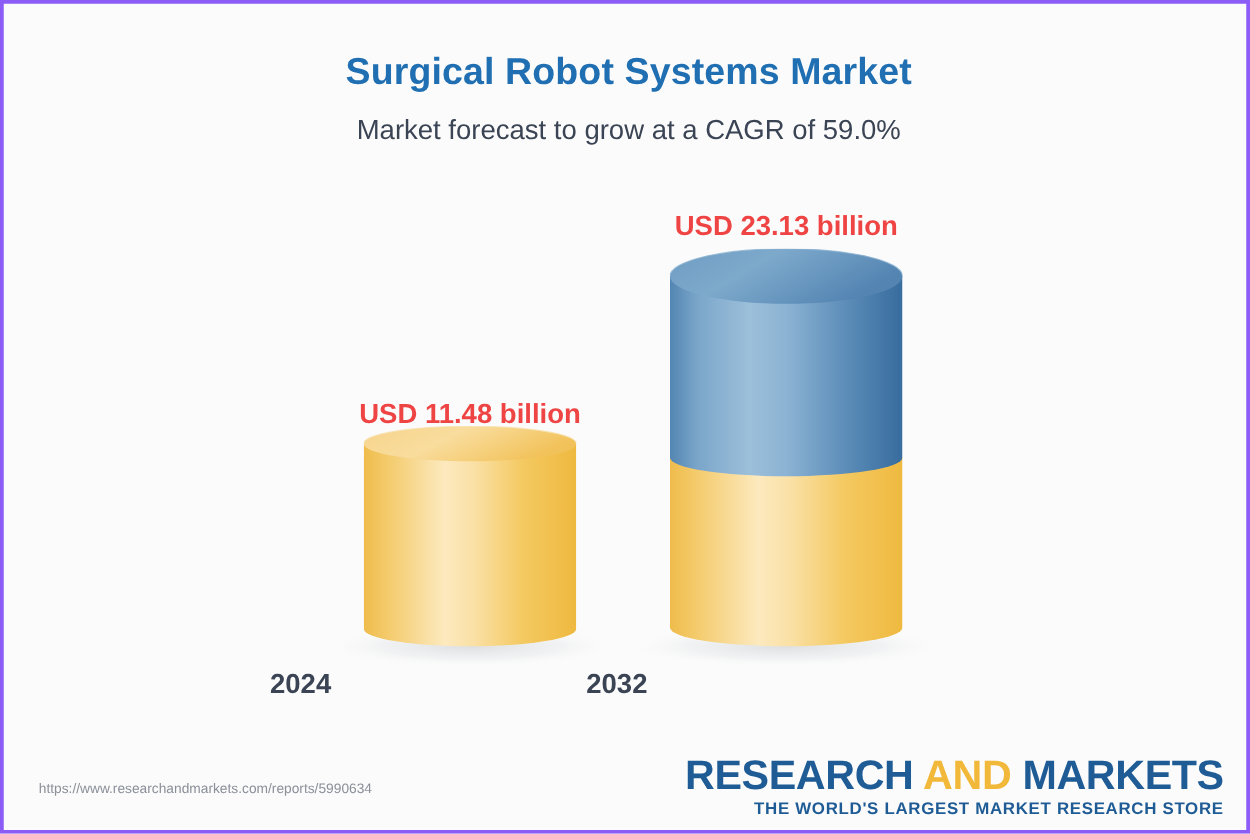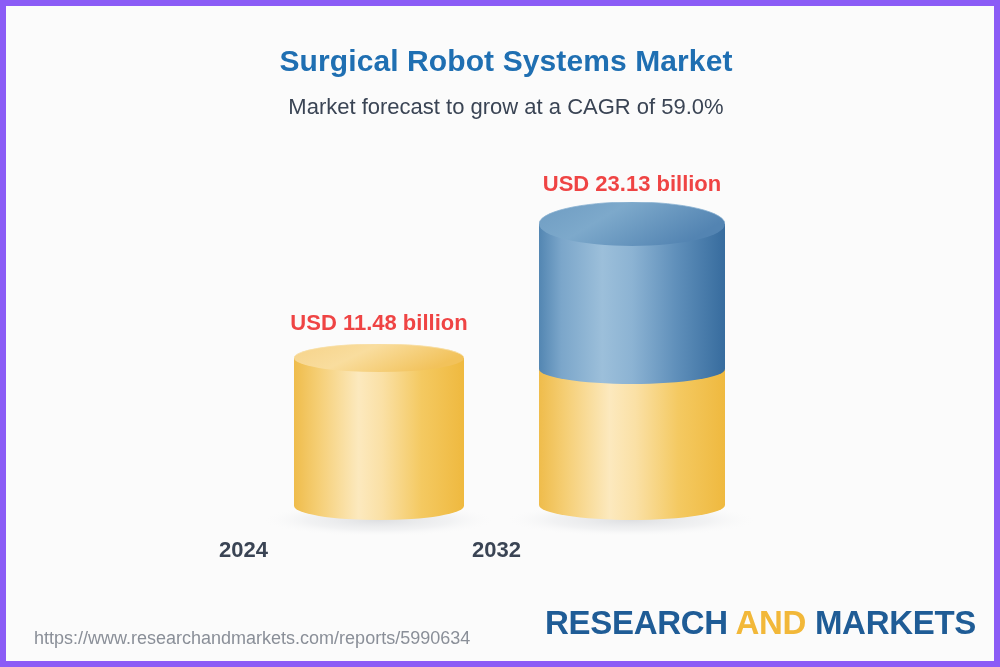--- a/index.html
+++ b/index.html
@@ -9,21 +9,21 @@
   }
   body {
     font-family: "Liberation Sans", sans-serif;
   }
   .canvas {
     position: relative;
     width: 1000px;
     height: 667px;
     background: #fbfbfb;
     box-sizing: border-box;
-    border: 6px solid #8b5cf6;
+    border: 3px solid #8b5cf6;
     overflow: hidden;
   }
 
   
   .chart-title {
     position: absolute;
     left: 0;
     top: 38px;
     width: 1000px;
     text-align: center;
@@ -56,21 +56,21 @@
   .value-label {
     position: absolute;
     font-size: 22px;
     font-weight: bold;
     color: #ef4444;
     white-space: nowrap;
     text-align: center;
   }
   .value-label.v2024 {
     left: 213px;
-    top: 304px;
+    top: 315px;
     width: 320px;
   }
   .value-label.v2030 {
     left: 466px;
     top: 165px;
     width: 320px;
   }
 
   
   .cat-label {
@@ -89,21 +89,21 @@
   .cyl {
     position: absolute;
   }
   .cyl svg { display: block; }
 
   
   .footer-url {
     position: absolute;
     left: 28px;
     top: 622px;
-    font-size: 18px;
+    font-size: 11px;
     color: #8a8f98;
     white-space: nowrap;
   }
   .logo {
     position: absolute;
     right: 18px;
     top: 600px;
     text-align: right;
   }
   .logo-main {
@@ -215,15 +215,16 @@
 
     <div class="cat-label c2024">2024</div>
 
     <div class="cat-label c2030">2032</div>
   </div>
 
   <div class="footer-url">https://www.researchandmarkets.com/reports/5990634</div>
 
   <div class="logo">
     <div class="logo-main"><span>RESEARCH </span><span class="and">AND</span><span> MARKETS</span></div>
+    <div class="logo-tag">THE WORLD'S LARGEST MARKET RESEARCH STORE</div>
   </div>
 
 </div>
 
 </body></html>

